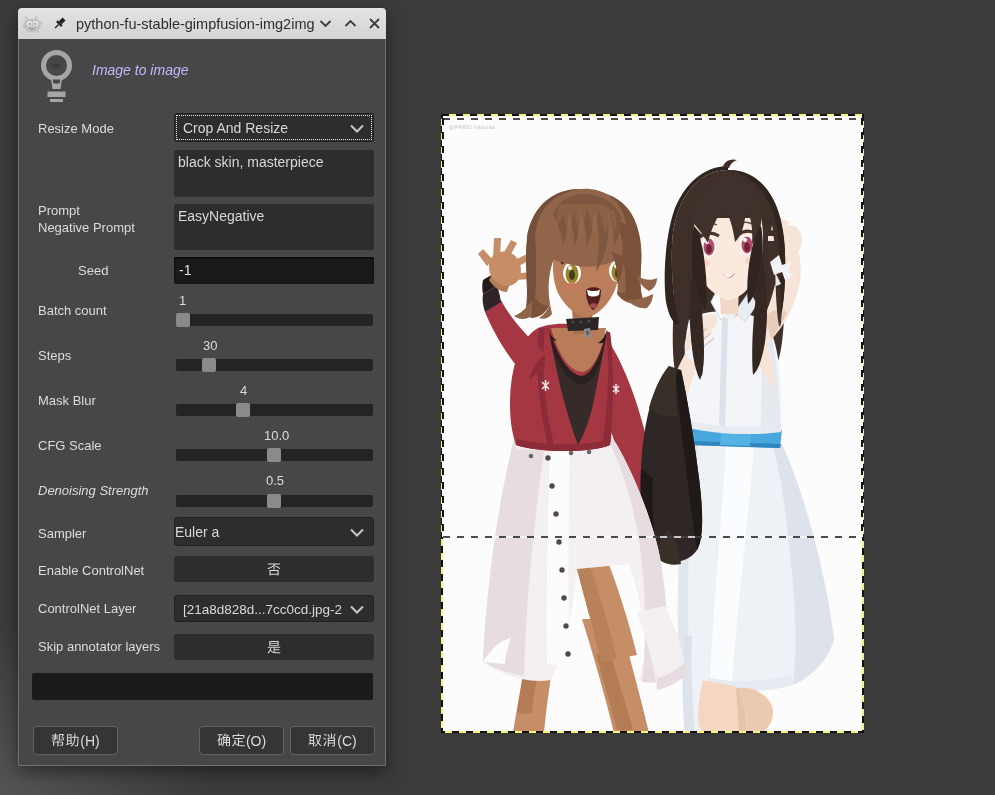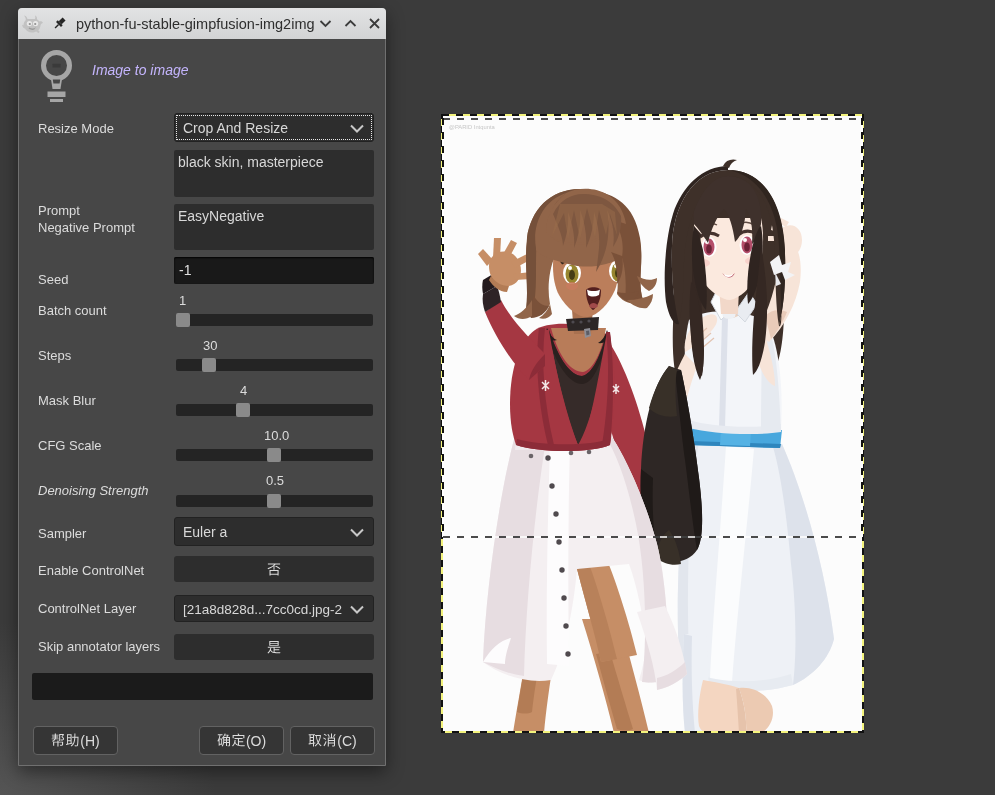--- a/index.html
+++ b/index.html
@@ -328,21 +328,21 @@
           <path d="M2,1.5 l6,6 6,-6" fill="none" stroke="#c8c8c8" stroke-width="2"></path>
         </svg>
   </div>
 
   <div class="lbl" style="top:159px;margin-top:36px;">Prompt</div>
   <div class="ctl ta" style="top:141px;height:47px;">black skin, masterpiece</div>
 
   <div class="lbl" style="top:212px;">Negative Prompt</div>
   <div class="ctl ta" style="top:195px;height:46px;">EasyNegative</div>
 
-  <div class="lbl" style="top:264px;">Seed</div>
+  <div class="lbl" style="top:255px;margin-left:40px;">Seed</div>
   <div class="ctl" style="top:248px;height:27px;background:#191919;border-radius:2px;color:#e0e0e0;font-size:14px;line-height:27px;padding-left:5px;box-shadow:inset 0 1px 2px #000;">-1</div>
 
   <div class="lbl" style="top:295px;">Batch count</div>
   <div class="sval" style="left:160px;top:284px;">1</div>
   <div class="track" style="top:305px;">
         <div class="knob" style="left:0px;"></div>
       </div>
 
   <div class="lbl" style="top:340px;">Steps</div>
   <div class="sval" style="left:184px;top:329px;">30</div>
@@ -362,21 +362,21 @@
         <div class="knob" style="left:91px;"></div>
       </div>
 
   <div class="lbl" style="top:475px;font-style:italic;">Denoising Strength</div>
   <div class="sval" style="left:247px;top:464px;">0.5</div>
   <div class="track" style="top:486px;">
         <div class="knob" style="left:91px;"></div>
       </div>
 
   <div class="lbl" style="top:518px;">Sampler</div>
-  <div class="ctl sel" style="top:508px;height:29px;line-height:29px;padding-left:8px;border:1px solid #222;">Euler a
+  <div class="ctl sel" style="top:508px;height:29px;line-height:29px;padding-left:0;border:1px solid #222;">Euler a
     <svg class="chev" style="top:10px;" width="16" height="10" viewBox="0 0 16 10">
           <path d="M2,1.5 l6,6 6,-6" fill="none" stroke="#c8c8c8" stroke-width="2"></path>
         </svg>
   </div>
 
   <div class="lbl" style="top:555px;">Enable ControlNet</div>
   <div class="ctl btn" style="top:547px;height:26px;">
     <svg style="margin:6px auto 0;" width="14" height="16" viewBox="0 0 14 16">
           <use href="#g-fou" class="cjk"></use>
         </svg>

